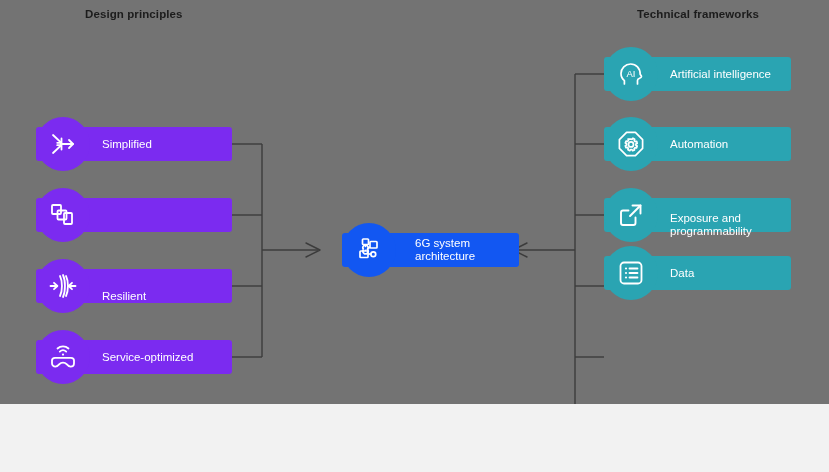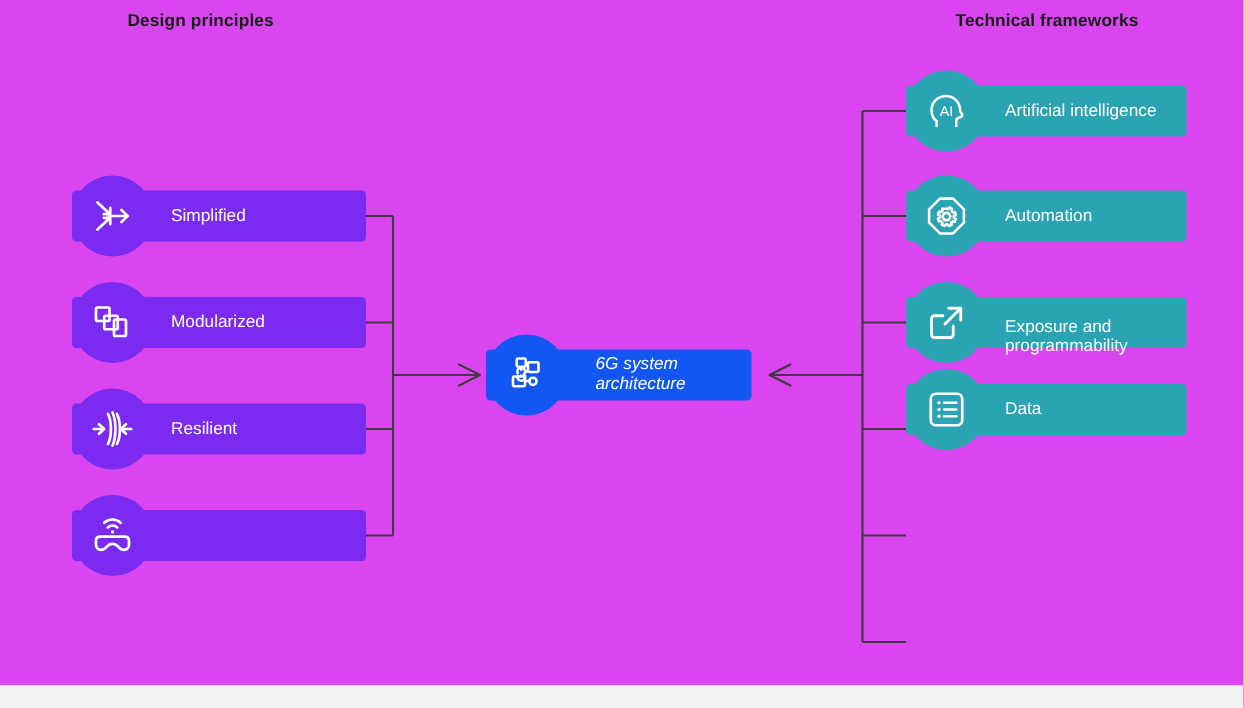--- a/index.html
+++ b/index.html
@@ -6,22 +6,22 @@
     margin: 0;
     padding: 0;
     background: #f2f2f2;
   }
   body {
     font-family: "Liberation Sans", sans-serif;
   }
   #canvas {
     position: relative;
     width: 829px;
-    height: 457px;
-    background: #d946ef;
+    height: 404px;
+    background: #737373;
     overflow: hidden;
   }
   .col-heading {
     position: absolute;
     font-size: 11.5px;
     font-weight: bold;
     color: #1c1c1c;
     letter-spacing: 0.1px;
     white-space: nowrap;
   }
@@ -56,33 +56,33 @@
     top: 0;
     width: 54px;
     height: 54px;
     border-radius: 50%;
     display: flex;
     align-items: center;
     justify-content: center;
   }
 
   
-  .node.left  { left: 36px; width: 196px; margin-left: 12px; }
+  .node.left  { left: 36px; width: 196px; }
   .node.left .bar    { left: 0; width: 196px; background: #7b2bf0; }
   .node.left .circle { left: 0; background: #7b2bf0; }
   .node.left .bar-label { left: 66px; right: 8px; }
 
   
   .node.right { left: 604px; width: 187px; }
   .node.right .bar    { left: 0; width: 187px; background: #2aa4b2; }
   .node.right .circle { left: 0; background: #2aa4b2; }
   .node.right .bar-label { left: 66px; right: 6px; }
 
   
-  .node.center { left: 324px; width: 177px; font-style: italic; }
+  .node.center { left: 342px; width: 177px; }
   .node.center .bar    { left: 0; width: 177px; background: #1257f2; }
   .node.center .circle { left: 0; background: #1257f2; }
   .node.center .bar-label { left: 73px; right: 6px; }
 
   .icon svg { display: block; }
 
   
   #connectors {
     position: absolute;
     left: 0; top: 0;
@@ -145,56 +145,56 @@
     <div class="bar"></div>
     <div class="circle">
       <span class="icon">
         <svg width="30" height="30" viewBox="0 0 30 30" fill="none" stroke="#ffffff" stroke-width="1.8" stroke-linejoin="round">
           <rect x="4" y="5" width="9" height="9" rx="1"></rect>
           <rect x="9.5" y="10.5" width="9" height="9" rx="1"></rect>
           <rect x="16" y="13" width="8" height="11" rx="1"></rect>
         </svg>
       </span>
     </div>
-    <div class="bar-label" style="top:10px">Modularized</div>
   </div>
 
   <div class="node left" style="top:259px">
     <div class="bar"></div>
     <div class="circle">
       <span class="icon">
         <svg width="30" height="30" viewBox="0 0 30 30" fill="none" stroke="#ffffff" stroke-width="1.8" stroke-linecap="round" stroke-linejoin="round">
           <path d="M12 5 C14.6 10 14.6 20 12 25"></path>
           <path d="M15 4 C17.6 9.5 17.6 20.5 15 26"></path>
           <path d="M18 5 C20.6 10 20.6 20 18 25"></path>
           <path d="M2.5 15 H9"></path>
             <path d="M6 11.8 L9.4 15 L6 18.2"></path>
           <path d="M27.5 15 H21"></path>
             <path d="M24 11.8 L20.6 15 L24 18.2"></path>
         </svg>
       </span>
     </div>
-    <div class="bar-label" style="top:10px">Resilient</div>
+    <div class="bar-label" style="top:20px">Resilient</div>
   </div>
 
   <div class="node left" style="top:330px">
     <div class="bar"></div>
     <div class="circle">
       <span class="icon">
         <svg width="32" height="32" viewBox="0 0 32 32" fill="none" stroke="#ffffff" stroke-width="1.8" stroke-linecap="round" stroke-linejoin="round">
           <path d="M10.5 7.5 C13.6 4.6 18.4 4.6 21.5 7.5"></path>
           <path d="M12.8 10.6 C14.7 8.9 17.3 8.9 19.2 10.6"></path>
           <circle cx="16" cy="13.6" r="1.1" fill="#ffffff" stroke="none"></circle>
           <path d="M5 19.5 C5 17.8 6.2 16.8 8 16.8 H24 C25.8 16.8 27 17.8 27 19.5 V22.2
                    C27 24.2 25.6 25.6 23.6 25.6 C21.6 25.6 20.6 24.4 19.6 23.2
                    C18.6 22 17.4 21.6 16 21.6 C14.6 21.6 13.4 22 12.4 23.2
                    C11.4 24.4 10.4 25.6 8.4 25.6 C6.4 25.6 5 24.2 5 22.2 Z"></path>
         </svg>
       </span>
     </div>
+    <div class="bar-label" style="top:10px">Service-optimized</div>
   </div>
 
   <div class="node center" style="top:223px">
     <div class="bar"></div>
     <div class="circle">
       <span class="icon">
         <svg width="30" height="30" viewBox="0 0 30 30" fill="none" stroke="#ffffff" stroke-width="1.7" stroke-linejoin="round">
           <rect x="8.5" y="4" width="6" height="5.5" rx="0.8"></rect>
           <rect x="16" y="6.5" width="7" height="6.5" rx="0.8"></rect>
           <rect x="6" y="16" width="8" height="6.5" rx="0.8"></rect>

